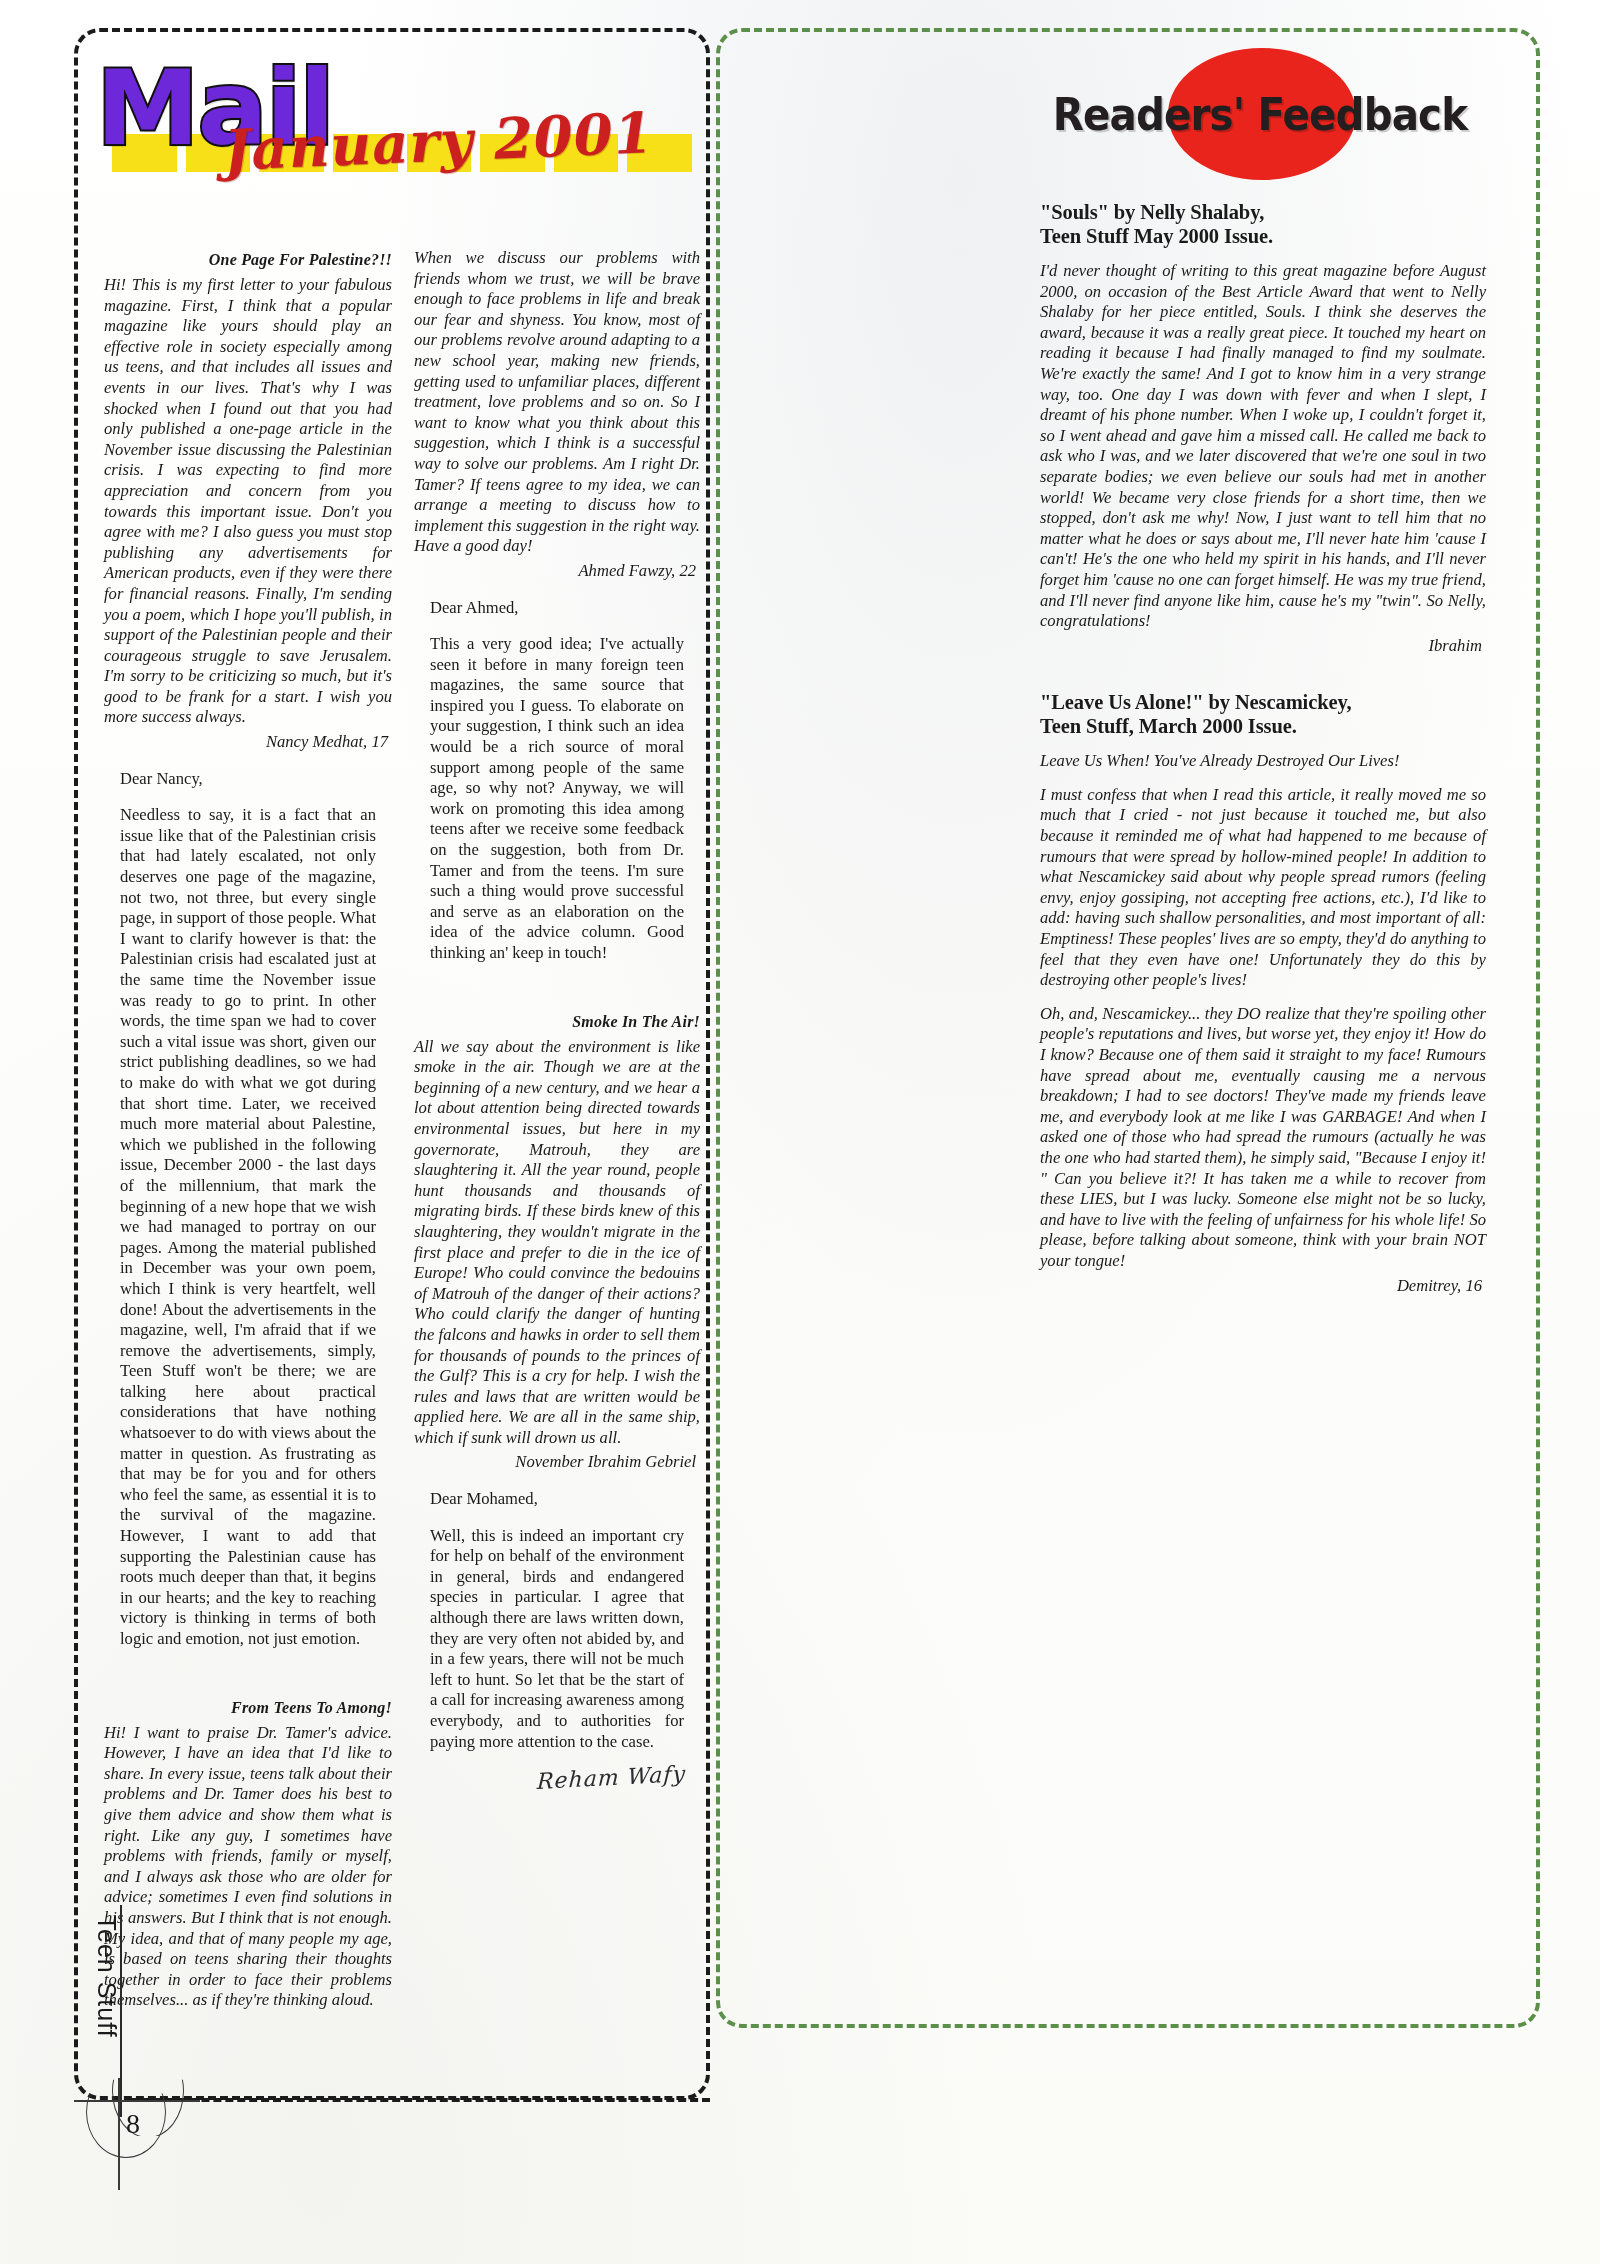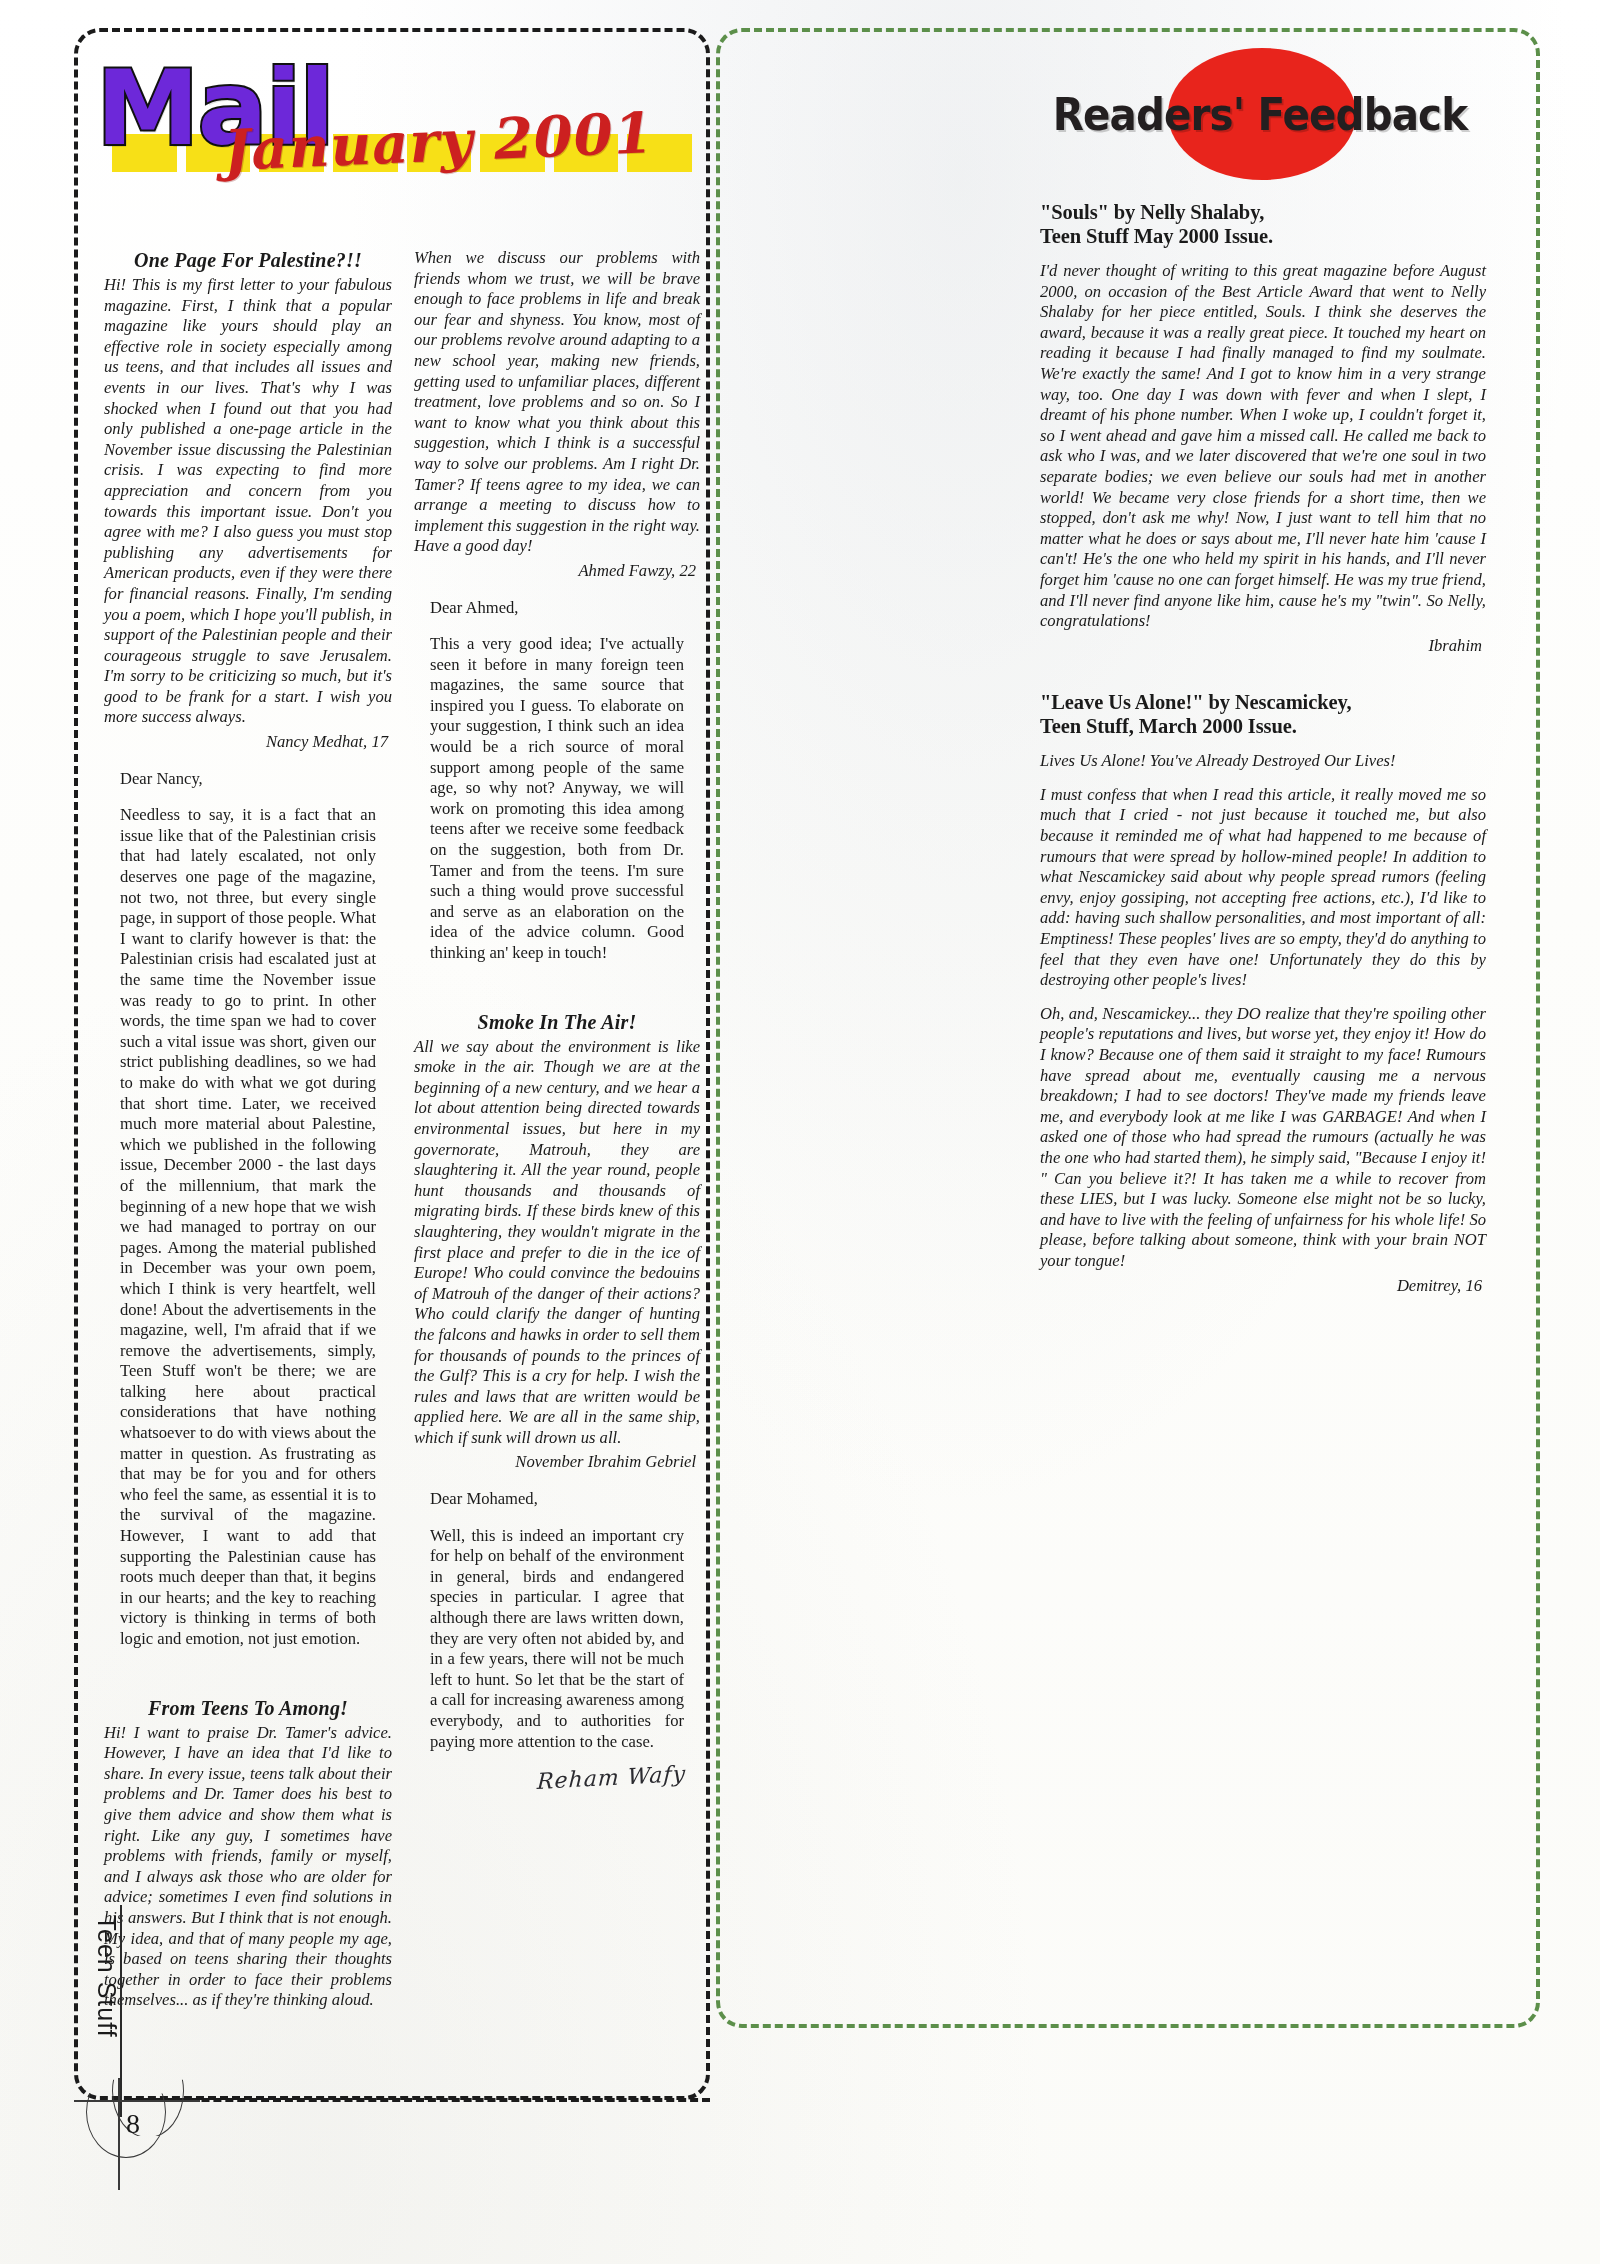--- a/index.html
+++ b/index.html
@@ -149,23 +149,23 @@
     color: #1a1a1a;
     text-align: left;
   }
   .col-1 { left: 104px;  top: 248px; width: 288px; }
   .col-2 { left: 414px;  top: 248px; width: 286px; }
   .col-3 { left: 1040px; top: 200px; width: 446px; }
 
   .art-title {
     font-weight: 700;
     font-style: italic;
-    font-size: 20px;
+    font-size: 16px;
     line-height: 24px;
-    text-align: center;
+    text-align: right;
     margin: 0 0 3px 0;
     letter-spacing: 0.2px;
   }
 
   p.it {
     font-style: italic;
     margin: 0;
     text-align: justify;
     text-justify: inter-word;
   }
@@ -362,21 +362,21 @@
 <div class="col col-3">
   <p class="sb-head">"Souls" by Nelly Shalaby,</p>
   <p class="sb-head">Teen Stuff May 2000 Issue.</p>
   <div class="gap"></div>
   <p class="it">I'd never thought of writing to this great magazine before August 2000, on occasion of the Best Article Award that went to Nelly Shalaby for her piece entitled, Souls. I think she deserves the award, because it was a really great piece. It touched my heart on reading it because I had finally managed to find my soulmate. We're exactly the same! And I got to know him in a very strange way, too. One day I was down with fever and when I slept, I dreamt of his phone number. When I woke up, I couldn't forget it, so I went ahead and gave him a missed call. He called me back to ask who I was, and we later discovered that we're one soul in two separate bodies; we even believe our souls had met in another world! We became very close friends for a short time, then we stopped, don't ask me why! Now, I just want to tell him that no matter what he does or says about me, I'll never hate him 'cause I can't! He's the one who held my spirit in his hands, and I'll never forget him 'cause no one can forget himself. He was my true friend, and I'll never find anyone like him, cause he's my "twin". So Nelly, congratulations!</p>
   <p class="sig">Ibrahim</p>
   <div class="gap-lg"></div>
   <p class="sb-head">"Leave Us Alone!" by Nescamickey,</p>
   <p class="sb-head">Teen Stuff, March 2000 Issue.</p>
   <div class="gap"></div>
-  <p class="it">Lives Us Alone! You've Already Destroyed Our Lives!</p>
+  <p class="it">Leave Us When! You've Already Destroyed Our Lives!</p>
   <div class="gap"></div>
   <p class="it">I must confess that when I read this article, it really moved me so much that I cried - not just because it touched me, but also because it reminded me of what had happened to me because of rumours that were spread by hollow-mined people! In addition to what Nescamickey said about why people spread rumors (feeling envy, enjoy gossiping, not accepting free actions, etc.), I'd like to add: having such shallow personalities, and most important of all: Emptiness! These peoples' lives are so empty, they'd do anything to feel that they even have one! Unfortunately they do this by destroying other people's lives!</p>
   <div class="gap"></div>
   <p class="it">Oh, and, Nescamickey... they DO realize that they're spoiling other people's reputations and lives, but worse yet, they enjoy it! How do I know? Because one of them said it straight to my face! Rumours have spread about me, eventually causing me a nervous breakdown; I had to see doctors! They've made my friends leave me, and everybody look at me like I was GARBAGE! And when I asked one of those who had spread the rumours (actually he was the one who had started them), he simply said, "Because I enjoy it! " Can you believe it?! It has taken me a while to recover from these LIES, but I was lucky. Someone else might not be so lucky, and have to live with the feeling of unfairness for his whole life! So please, before talking about someone, think with your brain NOT your tongue!</p>
   <p class="sig">Demitrey, 16</p>
 </div>
 
 <div class="spine">
   <div class="spine-rule"></div>
   <div class="spine-text">Teen Stuff</div>

